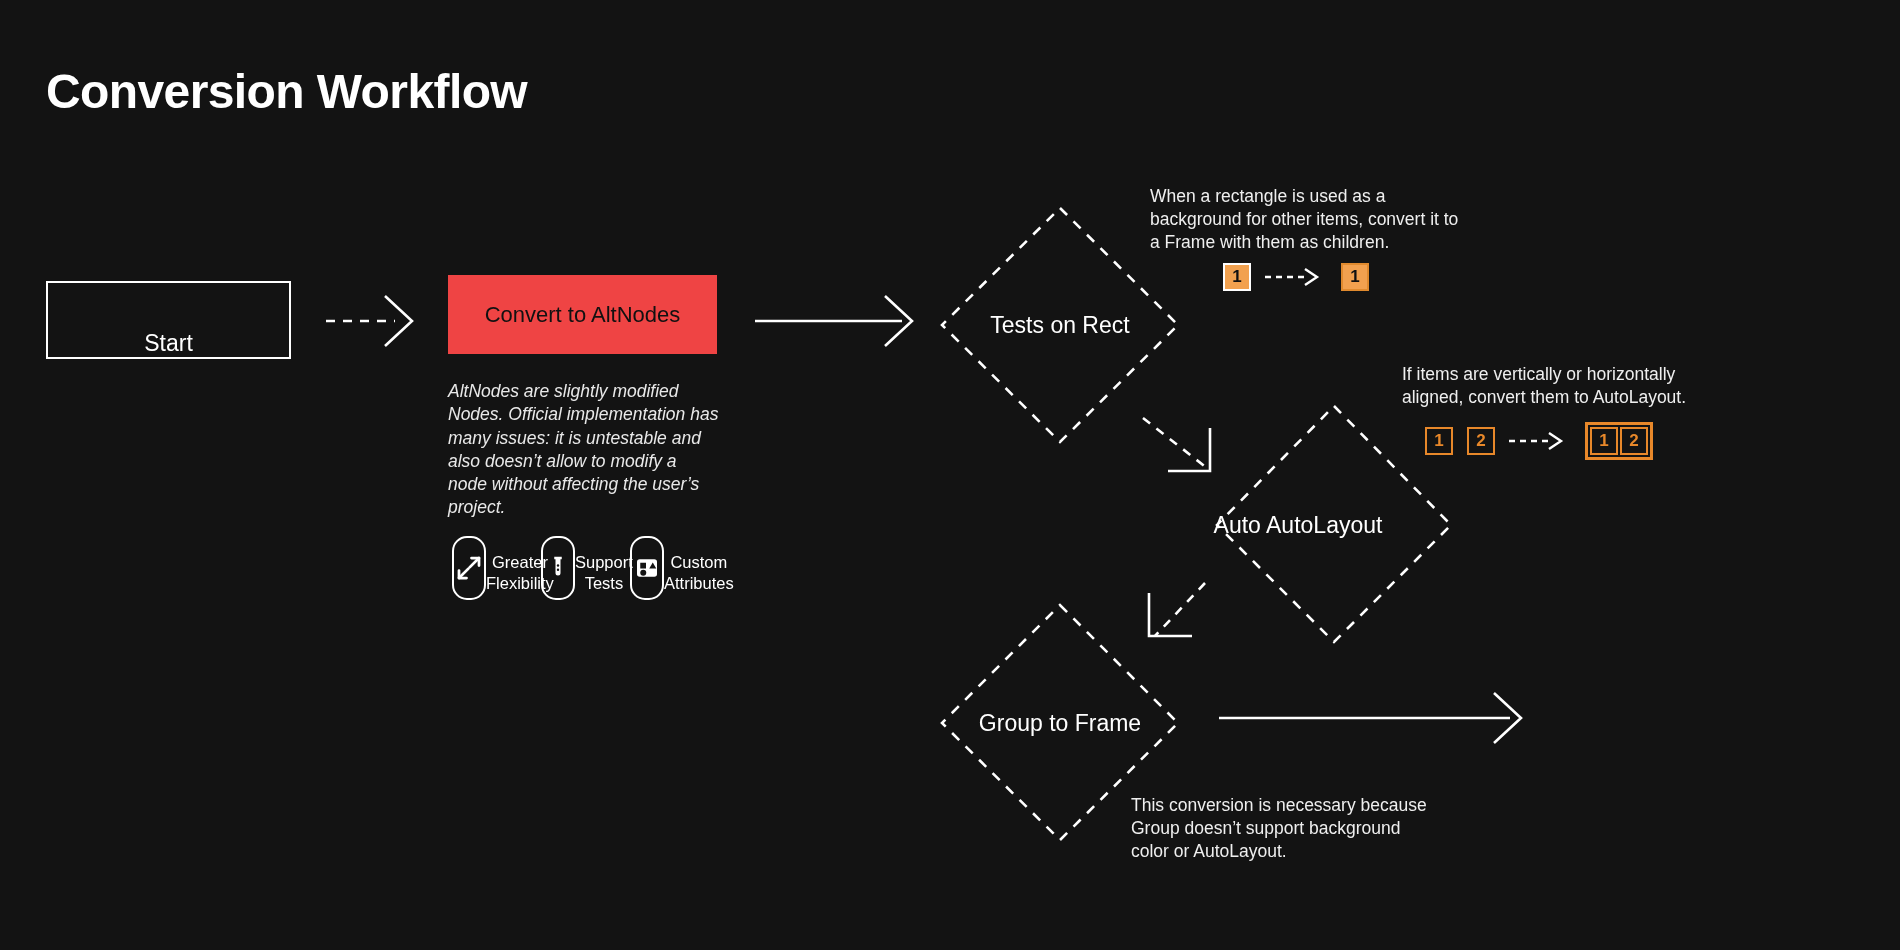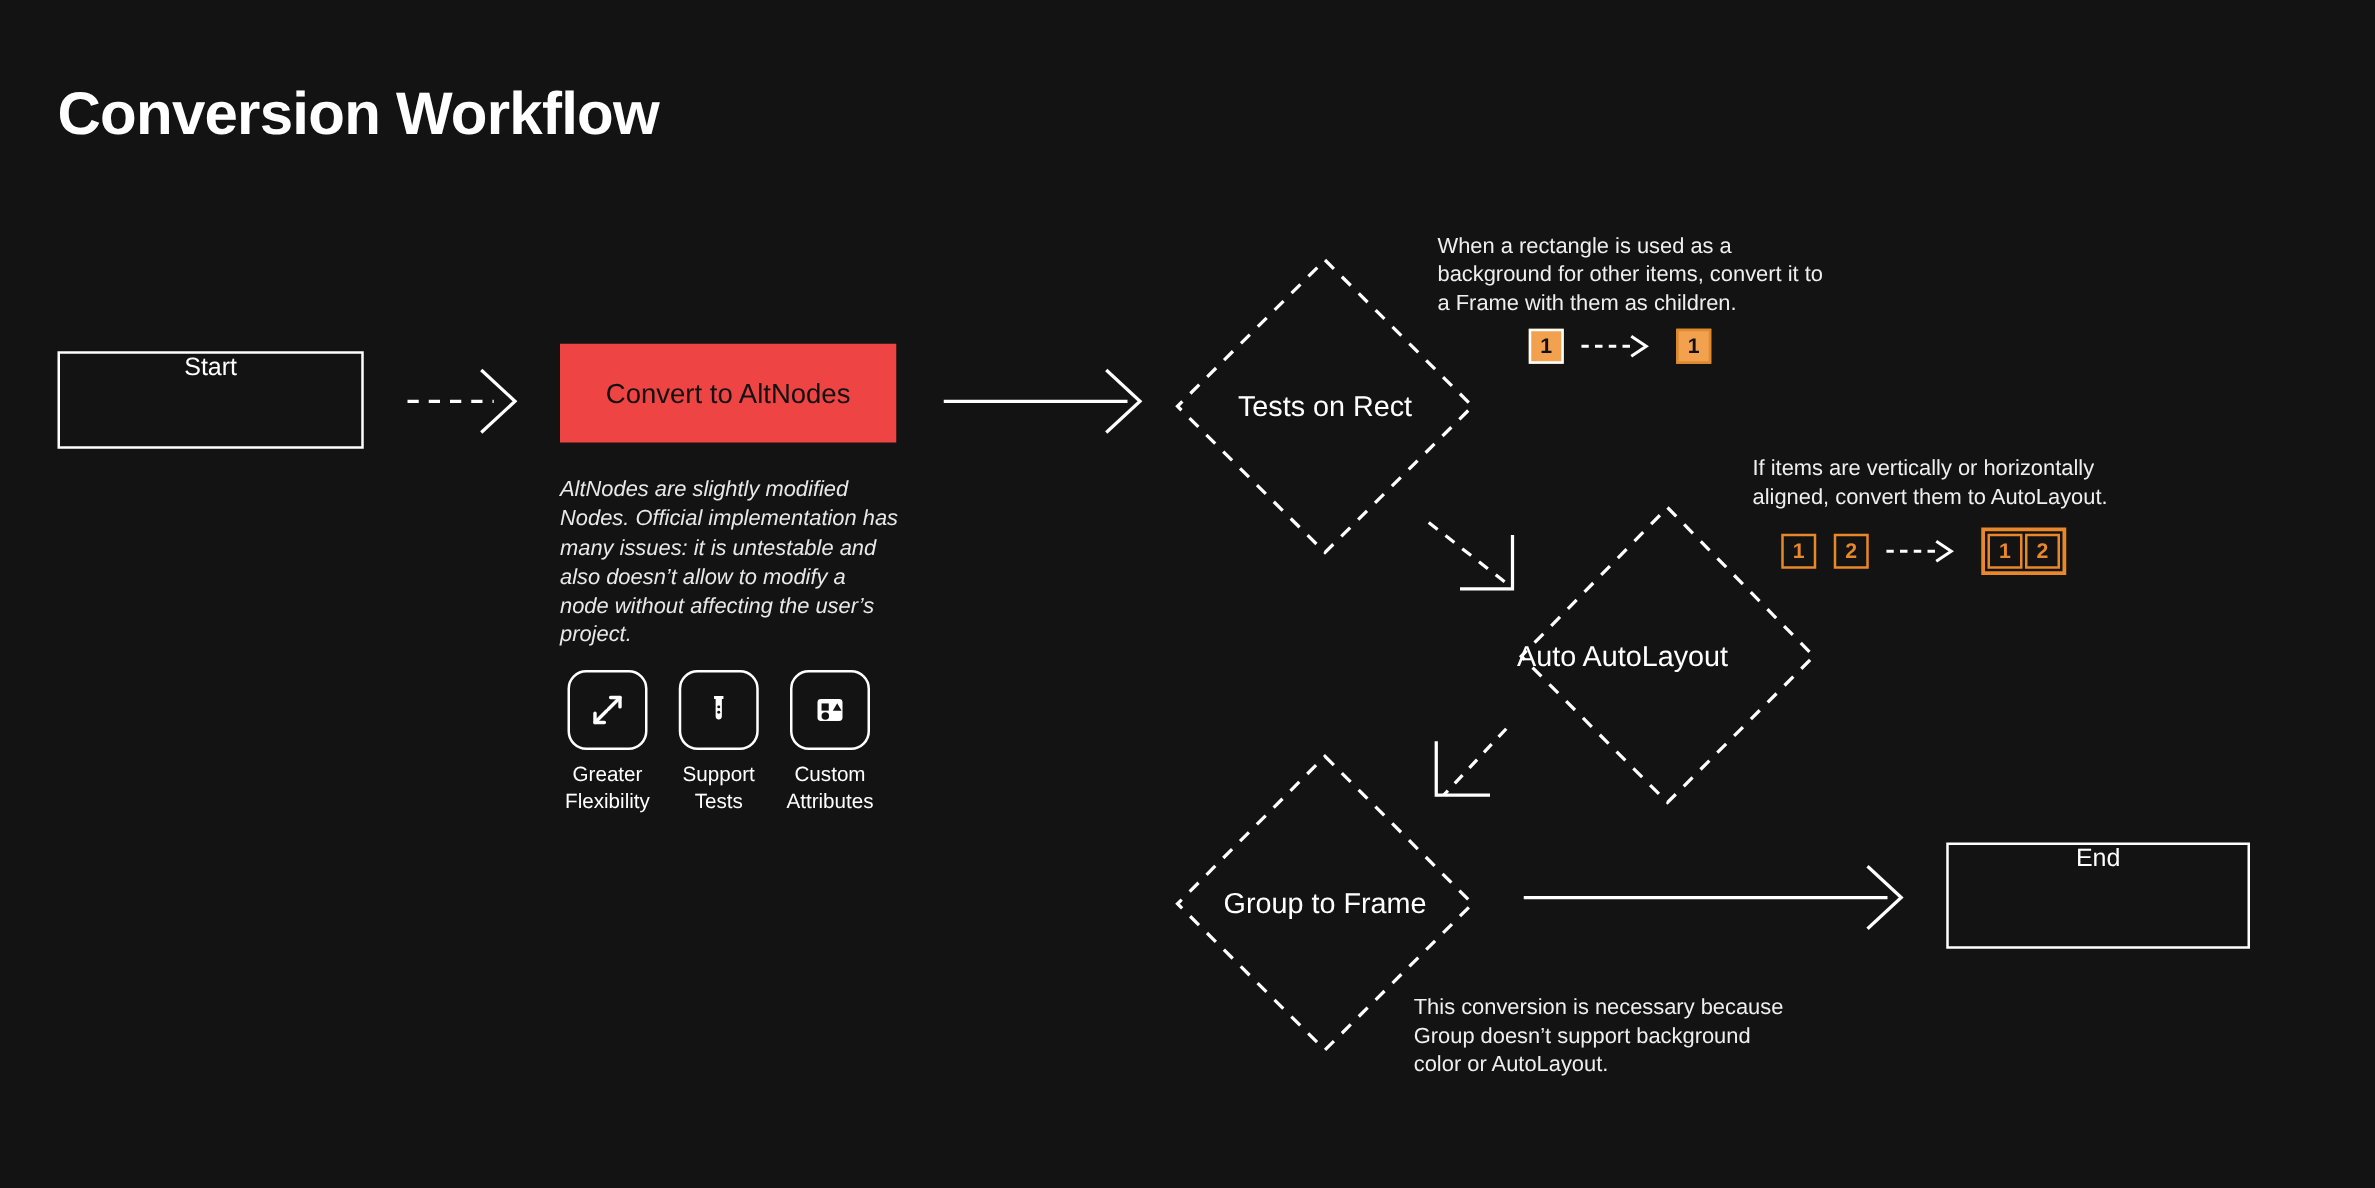--- a/index.html
+++ b/index.html
@@ -34,24 +34,24 @@
     letter-spacing: -0.6px;
     white-space: nowrap;
   }
 
   
   .term-box {
     position: absolute;
     border: 2px solid #ffffff;
     background: transparent;
     display: flex;
-    align-items: flex-start;
+    align-items: flex-end;
     justify-content: center;
     color: #ffffff;
-    font-size: 20px;
+    font-size: 23px;
   }
   #start-box { left: 46px; top: 253px; width: 245px; height: 78px; }
   #end-box   { left: 1557px; top: 646px; width: 243px; height: 85px; }
 
   
   .process-box {
     position: absolute;
     left: 448px; top: 247px;
     width: 269px; height: 79px;
     background: #ef4444;
@@ -74,21 +74,21 @@
     font-style: italic;
   }
 
   
   .features {
     position: absolute;
     left: 452px; top: 508px;
     display: flex;
     gap: 21px;
   }
-  .feature { width: 68px; display: flex; flex-direction: column; align-items: center; justify-content: space-between; }
+  .feature { width: 68px; display: flex; align-items: center; justify-content: space-between; }
   .feature-icon {
     width: 64px; height: 64px;
     border: 2px solid #ffffff;
     border-radius: 15px;
     display: flex; align-items: center; justify-content: center;
   }
   .feature-label {
     margin-top: 10px;
     color: #ffffff;
     font-size: 16.5px;
@@ -200,23 +200,20 @@
   </svg>
 
   <div class="term-box" id="start-box">
     <span>Start</span>
   </div>
 
   <div class="process-box">
     <span>Convert to AltNodes</span>
   </div>
 
-  <div class="term-box" id="end-box">
-    <span>End</span>
-  </div>
 
   <div class="diamond-label" style="left:1060px; top:297px;">Tests on Rect</div>
 
   <div class="diamond-label" style="left:1298px; top:497px;">Auto AutoLayout</div>
 
   <div class="diamond-label" style="left:1060px; top:695px;">Group to Frame</div>
 
   <div class="body-note">AltNodes are slightly modified Nodes. Official implementation has many issues: it is untestable and also doesn’t allow to modify a node without affecting the user’s project.</div>
 
   <div class="features">

